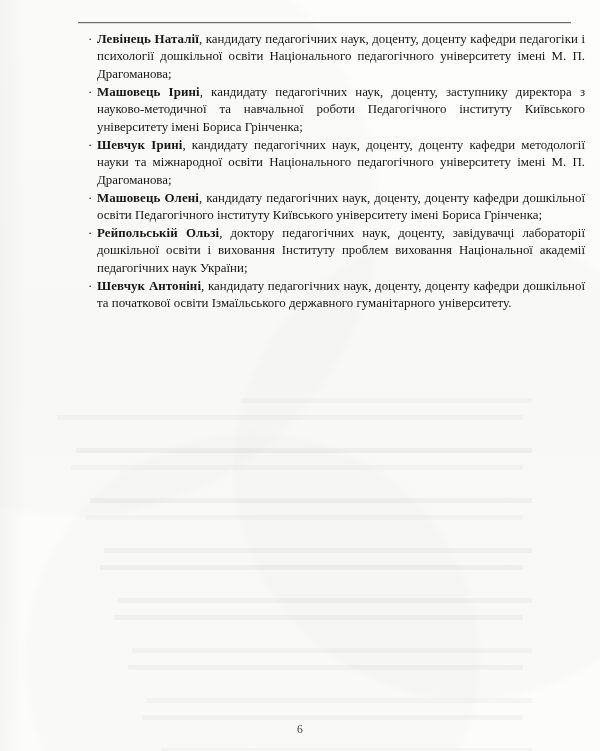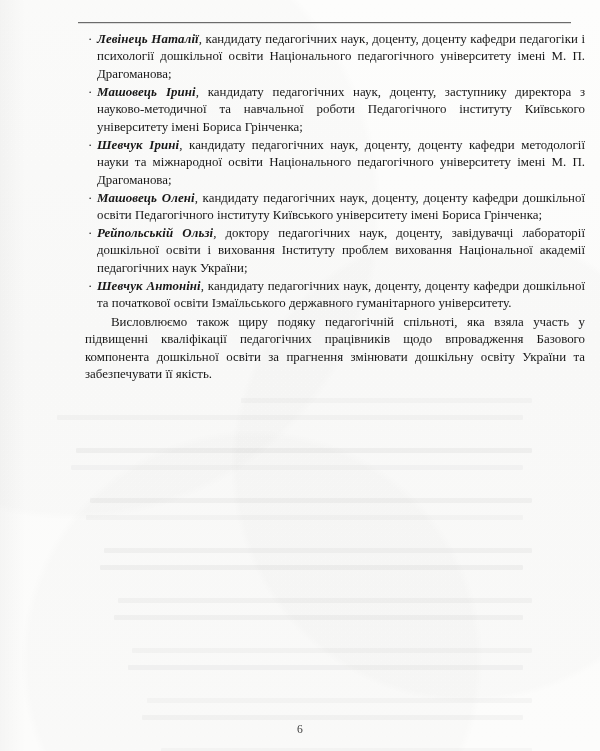--- a/index.html
+++ b/index.html
@@ -99,21 +99,20 @@
     position: absolute;
     left: 3px;
     top: 0;
     font-size: 12.9px;
     line-height: 17.45px;
     color: #171717;
   }
   .bullet-item .who {
     font-weight: bold;
     letter-spacing: 0.1px;
-    font-style: italic;
   }
   .bullet-item .rest {
     letter-spacing: 0.01px;
   }
 
   .closing-para {
     margin: 0;
     padding-top: 0.5px;
     text-indent: 26px;
     font-size: 12.9px;
@@ -190,21 +189,20 @@
   </p>
 
   <p class="bullet-item">
     <span class="marker">·</span><span class="who">Рейпольській Ользі</span><span class="rest">, доктору педагогічних наук, доценту, завідувачці лабораторії дошкільної освіти і виховання Інституту проблем виховання Національної академії педагогічних наук України;</span>
   </p>
 
   <p class="bullet-item">
     <span class="marker">·</span><span class="who">Шевчук Антоніні</span><span class="rest">, кандидату педагогічних наук, доценту, доценту кафедри дошкільної та початкової освіти Ізмаїльського державного гуманітарного університету.</span>
   </p>
 
-  <p class="closing-para">Висловлюємо також щиру подяку педагогічній спільноті, яка взяла участь у підвищенні кваліфікації педагогічних працівників щодо впровадження Базового компонента дошкільної освіти за прагнення змінювати дошкільну освіту України та забезпечувати її якість.</p>
 </div>
 
 <div class="ghost-block" id="ghost-block">
     <div class="ghost-line" style="width: 62%; margin-left: 0%; opacity: 0.55;"></div>
     <div class="ghost-line" style="width: 99%; margin-left: 2%; opacity: 0.68;"></div>
     <div class="ghost-gap"></div>
     <div class="ghost-line" style="width: 97%; margin-left: 0%; opacity: 0.94;"></div>
     <div class="ghost-line" style="width: 96%; margin-left: 2%; opacity: 0.62;"></div>
     <div class="ghost-gap"></div>
     <div class="ghost-line" style="width: 94%; margin-left: 0%; opacity: 0.88;"></div>

